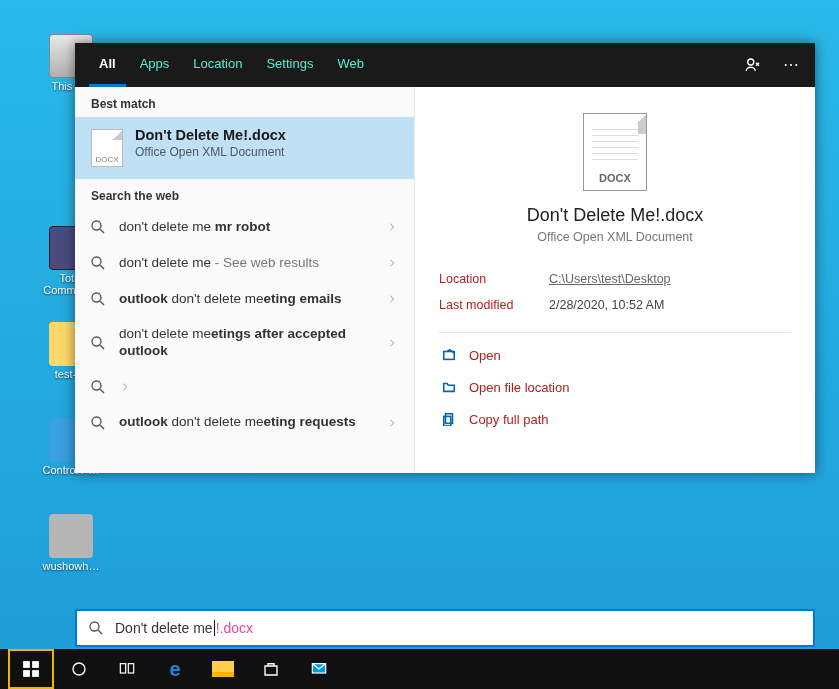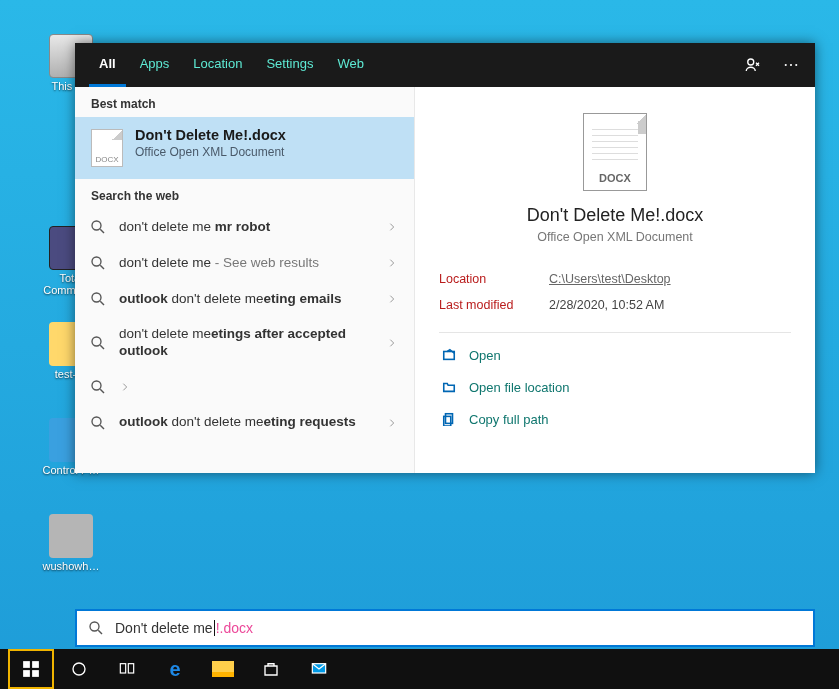--- a/index.html
+++ b/index.html
@@ -79,21 +79,21 @@
   
   .big-docx{ width:64px;height:78px;margin:8px auto 14px;border:1px solid #999;background:#fff;position:relative;display:flex;align-items:flex-end;justify-content:center;font-size:11px;font-weight:600;color:#666;padding-bottom:6px;}
   .big-docx::before{content:"";position:absolute;top:0;right:0;width:20px;height:20px;background:linear-gradient(135deg,#fff 50%,#ccc 50%);}
   .big-docx .lines{position:absolute;top:10px;left:8px;right:8px;height:40px;background:repeating-linear-gradient(#fff 0 5px,#ddd 5px 6px);}
   .detail-title{text-align:center;font-size:18px;color:#222;margin-bottom:4px;}
   .detail-sub{text-align:center;font-size:12.5px;color:#777;margin-bottom:22px;}
   .meta-row{display:flex;font-size:12.5px;color:#444;padding:6px 0;}
   .meta-row .k{width:110px;color:#b91c1c;}
   .meta-row .v a{color:#666;text-decoration:underline;}
   .sep{height:1px;background:#e5e5e5;margin:14px 0 6px;}
-  .action{display:flex;align-items:center;gap:12px;font-size:13px;color:#0f766e;padding:8px 2px;cursor:pointer;}
+  .action{display:flex;align-items:center;gap:12px;font-size:13px;color:#b91c1c;padding:8px 2px;cursor:pointer;}
   .action .aicon{width:16px;height:16px;color:#0066b3;display:flex;align-items:center;justify-content:center;}
 
   
   .search-bar{
     position:absolute;left:75px;top:609px;width:740px;height:38px;
     border:2px solid #0078d7;background:#fff;display:flex;align-items:center;padding:0 10px;gap:10px;z-index:11;
   }
   .search-bar input{flex:1;border:none;outline:none;font-size:14px;color:#222;}
   .search-bar .ghost{position:absolute;left:38px;top:0;height:100%;display:flex;align-items:center;font-size:14px;color:#333;pointer-events:none;}
   .ghost-rest{color:#ec4899;}

